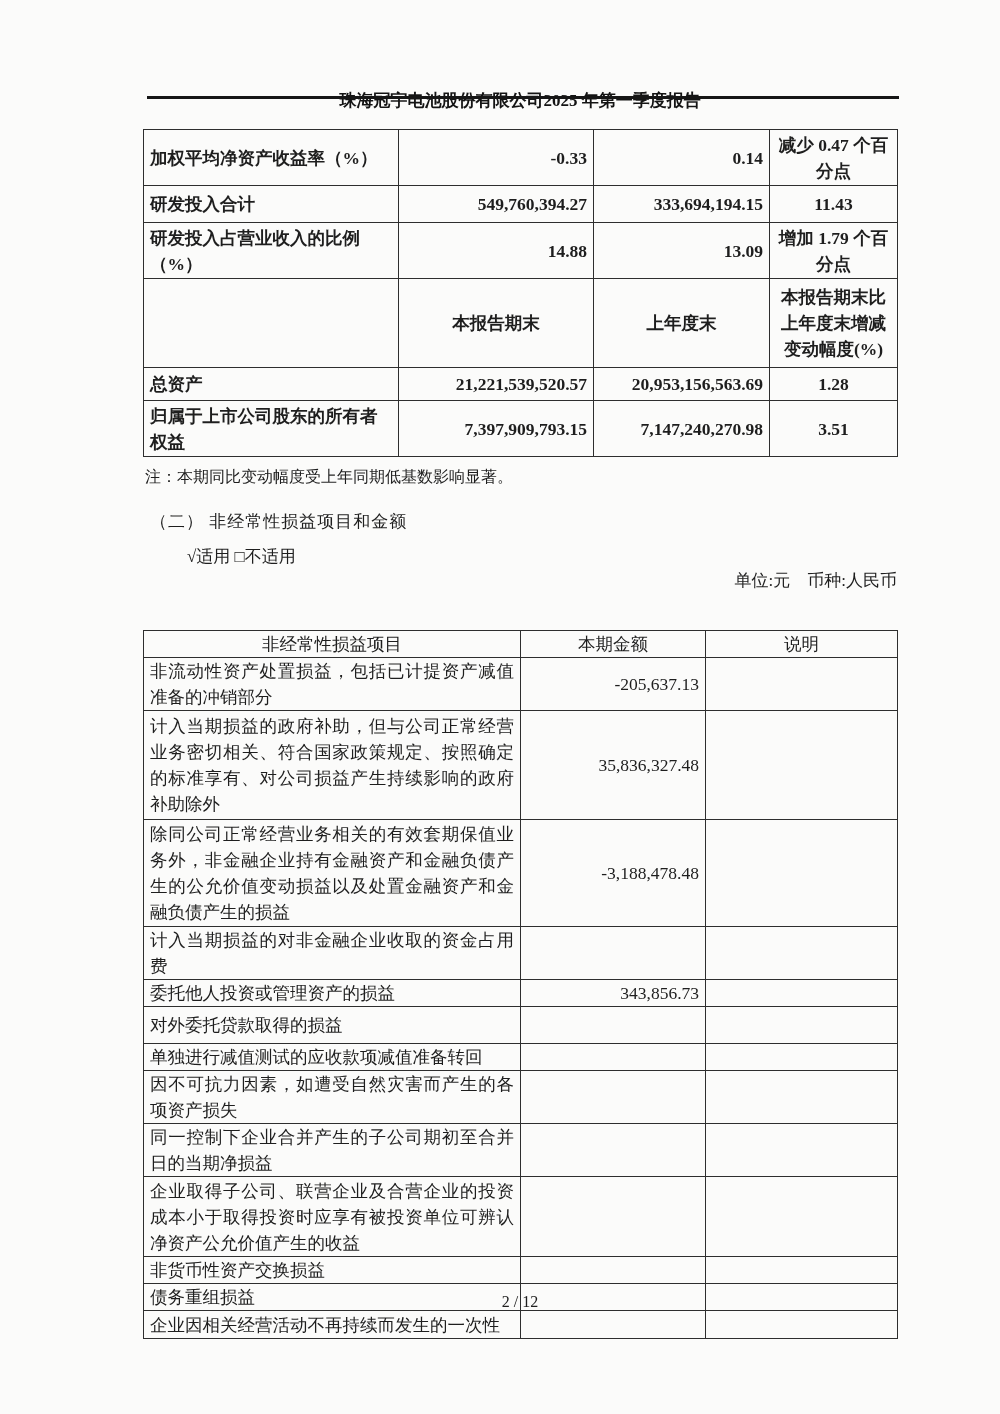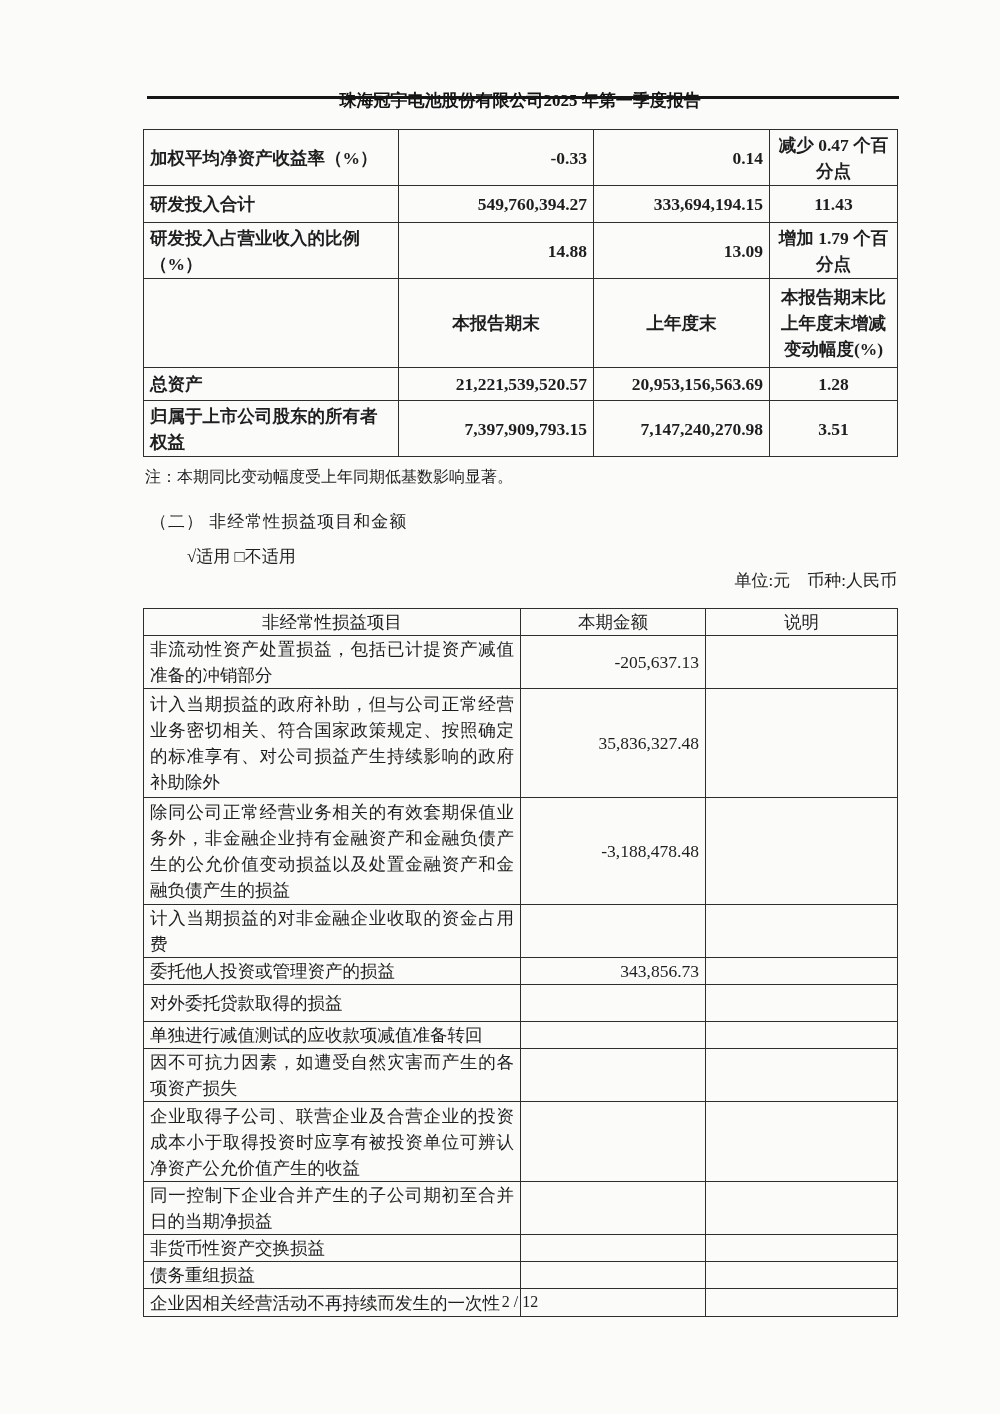--- a/index.html
+++ b/index.html
@@ -40,21 +40,21 @@
   }
   .tbl td {
     border: 1px solid #2e2e2e;
     font-size: 17.5px;
     line-height: 26px;
     padding: 0 6px;
     vertical-align: middle;
     overflow: hidden;
   }
   #indicator-table { top: 129px; font-weight: bold; }
-  #nonrecurring-table { top: 608px; border-radius: 21px; }
+  #nonrecurring-table { top: 630px; border-radius: 21px; }
   .cell-label  { text-align: left; }
   .cell-num    { text-align: right; }
   .cell-change { text-align: center; }
   .cell-center { text-align: center; margin-top: 32px; }
   .cell-item   { text-align: justify; }
   
   .note-line {
     position: absolute;
     top: 467px; left: 145px; width: 752px;
     font-size: 16px;
@@ -189,30 +189,30 @@
       <tr style="height:27px">
         <td class="cell-item">单独进行减值测试的应收款项减值准备转回</td>
         <td class="cell-num"></td>
         <td class="cell-item"></td>
       </tr>
       <tr style="height:52px">
         <td class="cell-item">因不可抗力因素，如遭受自然灾害而产生的各项资产损失</td>
         <td class="cell-num"></td>
         <td class="cell-item"></td>
       </tr>
+      <tr style="height:52px">
+        <td class="cell-item">同一控制下企业合并产生的子公司期初至合并日的当期净损益</td>
+        <td class="cell-num"></td>
+        <td class="cell-item"></td>
+      </tr>
       <tr style="height:80px">
         <td class="cell-item">企业取得子公司、联营企业及合营企业的投资成本小于取得投资时应享有被投资单位可辨认净资产公允价值产生的收益</td>
         <td class="cell-num"></td>
         <td class="cell-item"></td>
       </tr>
-      <tr style="height:52px">
-        <td class="cell-item">同一控制下企业合并产生的子公司期初至合并日的当期净损益</td>
-        <td class="cell-num"></td>
-        <td class="cell-item"></td>
-      </tr>
       <tr style="height:25px">
         <td class="cell-item">非货币性资产交换损益</td>
         <td class="cell-num"></td>
         <td class="cell-item"></td>
       </tr>
       <tr style="height:27px">
         <td class="cell-item">债务重组损益</td>
         <td class="cell-num"></td>
         <td class="cell-item"></td>
       </tr>

